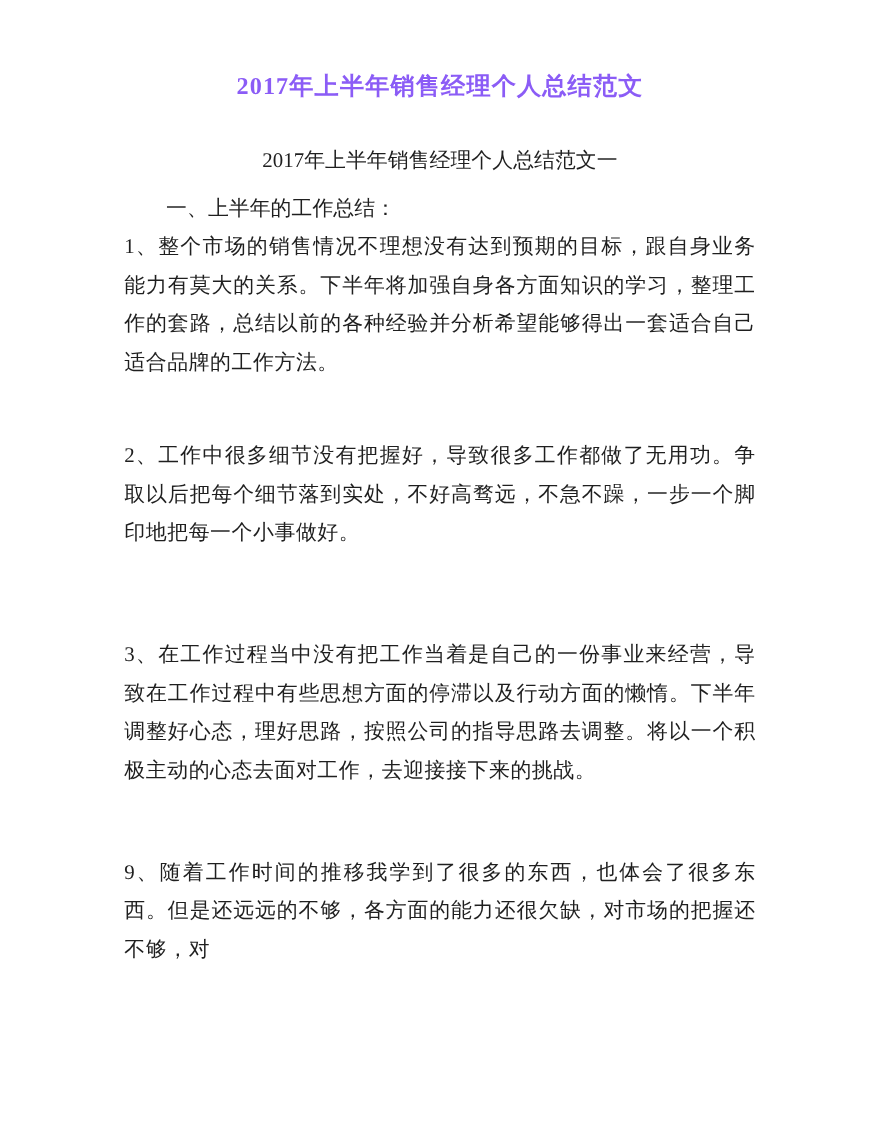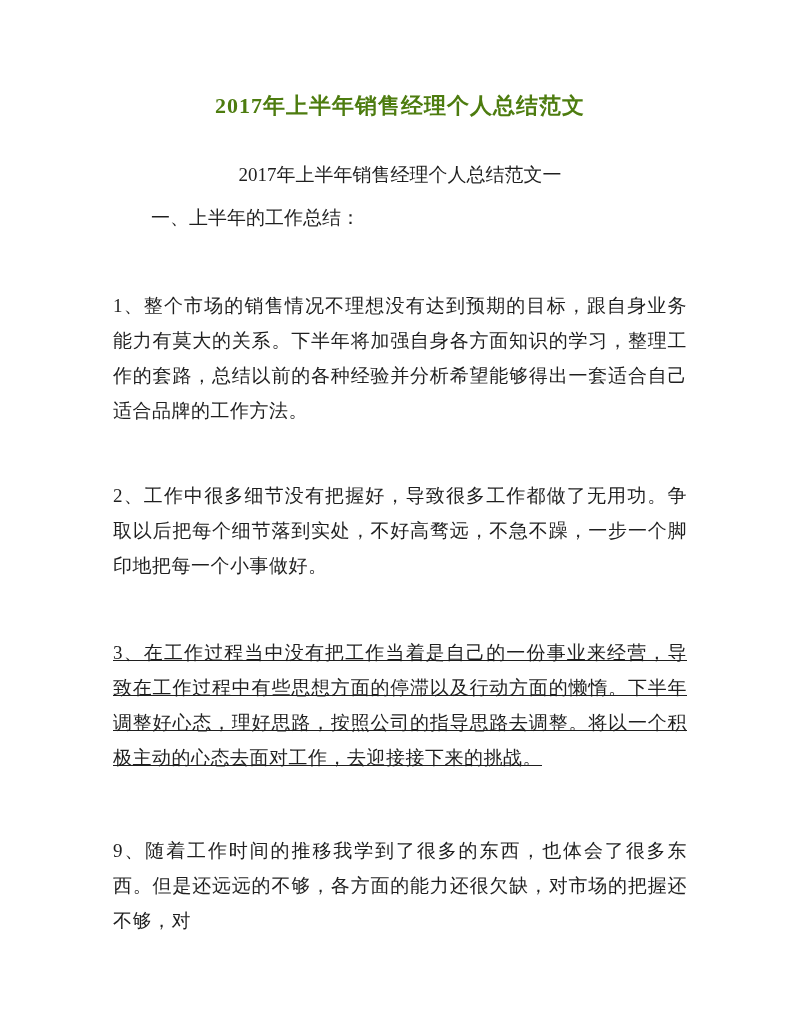--- a/index.html
+++ b/index.html
@@ -19,25 +19,25 @@
 
   .page {
     position: relative;
     width: 800px;
     height: 1036px;
     background: #ffffff;
     padding: 0 113px;
   }
 
   .title {
-    margin-top: 90px;
+    margin-top: 62px;
     font-size: 22px;
     line-height: 32px;
     font-weight: bold;
-    color: #4d7c0f;
+    color: #8b5cf6;
     text-align: center;
     letter-spacing: 1px;
   }
 
   .subtitle {
     margin-top: 35px;
     font-size: 19px;
     line-height: 35px;
     text-align: center;
   }
@@ -49,23 +49,23 @@
     padding-left: 2em;
   }
 
   .para {
     font-size: 19px;
     line-height: 35px;
     text-align: justify;
     letter-spacing: 0.5px;
   }
 
-  .para-1 { margin-top: 53px; }
+  .para-1 { }
   .para-2 { margin-top: 50px; }
-  .para-3 { margin-top: 52px; text-decoration: underline; }
+  .para-3 { margin-top: 76px; }
   .para-4 { margin-top: 58px; }
 </style>
 </head>
 <body>
 
 <div class="page">
 
   <h1 class="title">2017年上半年销售经理个人总结范文</h1>
 
   <div class="subtitle">2017年上半年销售经理个人总结范文一</div>

